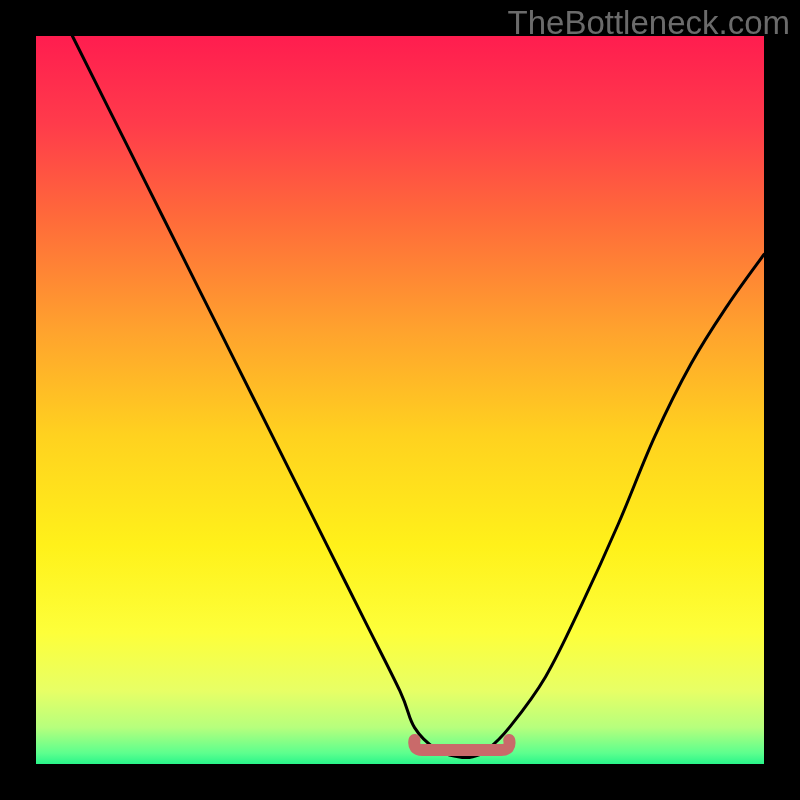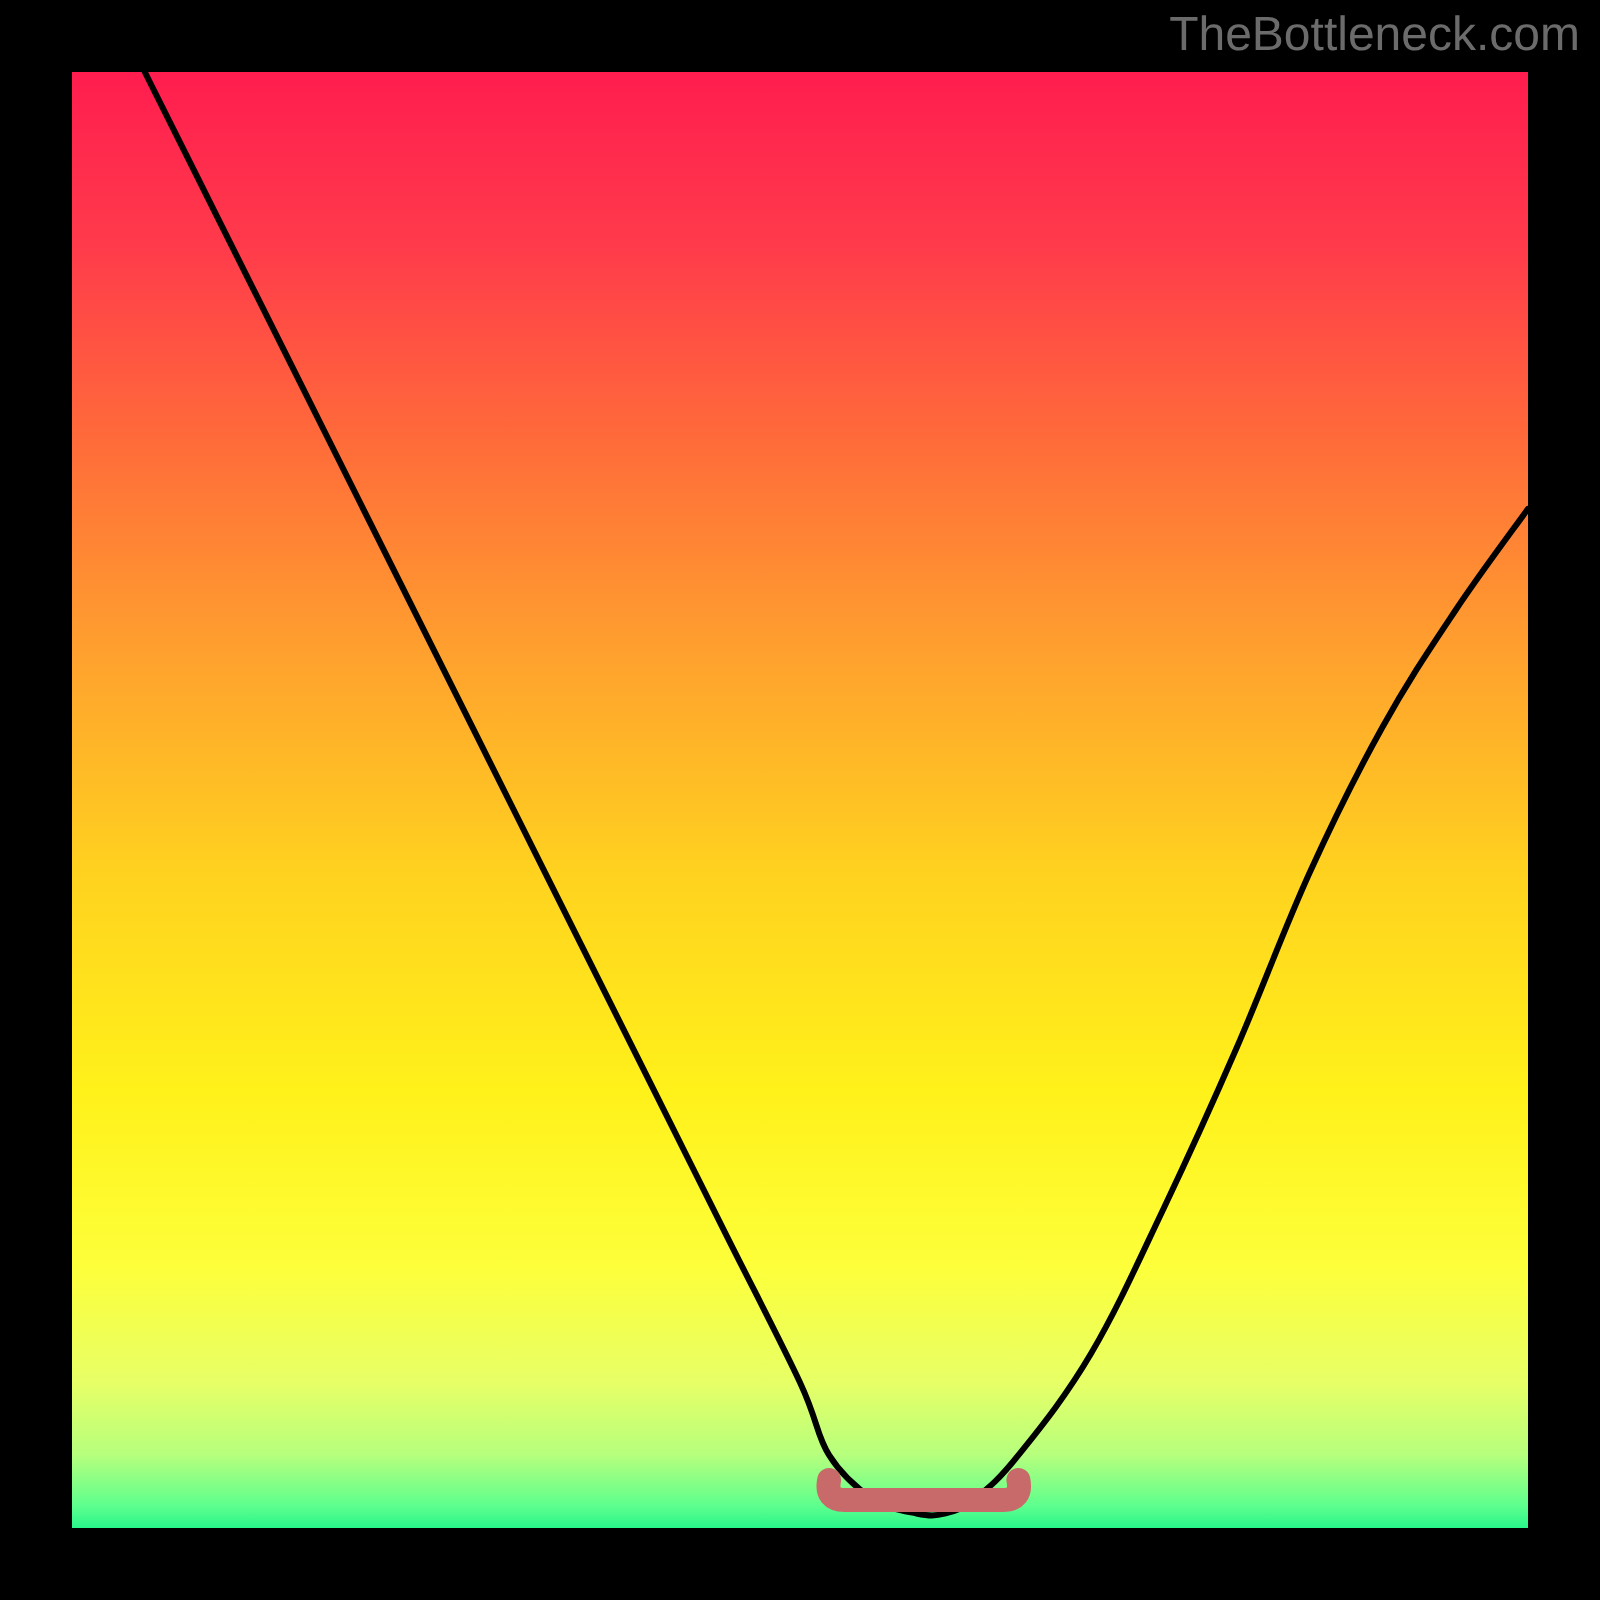--- a/index.html
+++ b/index.html
@@ -13,21 +13,21 @@
   .container {
     position: relative;
     width: 800px;
     height: 800px;
   }
   .watermark {
     position: absolute;
     top: 4px;
     right: 10px;
     color: #6b6b6b;
-    font-size: 24px;
+    font-size: 33px;
     font-weight: 500;
     z-index: 10;
   }
   .chart {
     position: absolute;
     left: 0;
     top: 0;
   }
 </style>
 </head>

